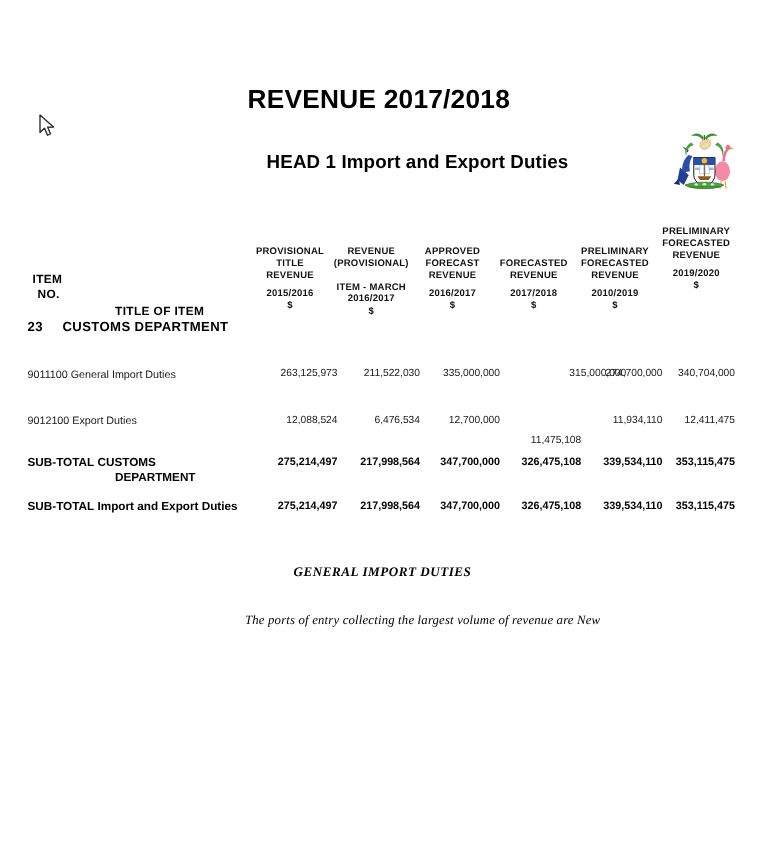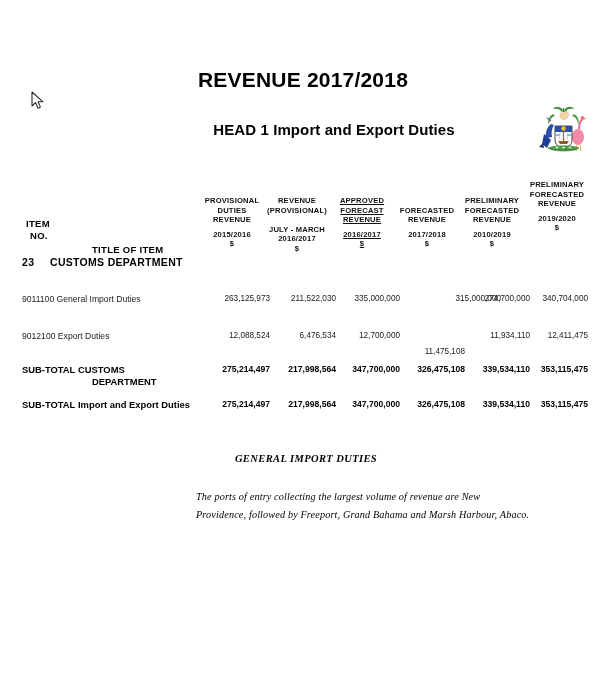--- a/index.html
+++ b/index.html
@@ -203,37 +203,37 @@
     <div>ITEM</div>
     <div class="l2">NO.</div>
   </div>
   <div class="title-of-item">TITLE OF ITEM</div>
   <div class="dept-row">
     <span class="num">23</span><span>CUSTOMS DEPARTMENT</span>
   </div>
 
   <div class="colhead" style="left:186px; top:196px; width:92px;">
     <div>PROVISIONAL</div>
-    <div>DUTIES</div>
+    <div>TITLE</div>
     <div>REVENUE</div>
     <span class="gap"></span>
     <span class="yr">2015/2016</span>
     <span class="cur">$</span>
   </div>
 
   <div class="colhead" style="left:249px; top:196px; width:96px;">
     <div>REVENUE</div>
     <div>(PROVISIONAL)</div>
     <div style="height:9.6px;"></div>
-    <div>JULY - MARCH</div>
+    <div>ITEM - MARCH</div>
     <span class="yr">2016/2017</span>
     <span class="cur">$</span>
   </div>
 
-  <div class="colhead" style="left:320px; top:196px; width:84px;text-decoration:underline;">
+  <div class="colhead" style="left:320px; top:196px; width:84px;">
     <div>APPROVED</div>
     <div>FORECAST</div>
     <div>REVENUE</div>
     <span class="gap"></span>
     <span class="yr">2016/2017</span>
     <span class="cur">$</span>
   </div>
 
   <div class="colhead" style="left:385px; top:205.5px; width:84px;">
     <div>FORECASTED</div>
@@ -301,21 +301,20 @@
   </div>
   <div class="cell bold" style="left:180px; top:399px; width:90px;">275,214,497</div>
   <div class="cell bold" style="left:246px; top:399px; width:90px;">217,998,564</div>
   <div class="cell bold" style="left:312px; top:399px; width:88px;">347,700,000</div>
   <div class="cell bold" style="left:377px; top:399px; width:88px;">326,475,108</div>
   <div class="cell bold" style="left:442px; top:399px; width:88px;">339,534,110</div>
   <div class="cell bold" style="left:500px; top:399px; width:88px;">353,115,475</div>
 
   <div class="note-head">GENERAL IMPORT DUTIES</div>
   <div class="note-line" style="top:491px;">The ports of entry collecting the largest volume of revenue are New</div>
-  <div class="note-line" style="top:509px;">Providence, followed by Freeport, Grand Bahama and Marsh Harbour, Abaco.</div>
 
   <div class="cursor">
     <svg viewBox="0 0 14 20" width="14" height="20">
       <path d="M1 1 L1 15 L4.6 11.6 L7 17.2 L9.4 16.1 L7.1 10.8 L11.8 10.6 Z" fill="#ffffff" stroke="#2b2b2b" stroke-width="1.1" stroke-linejoin="round"></path>
     </svg>
   </div>
 
 </div>
 
 </body></html>

